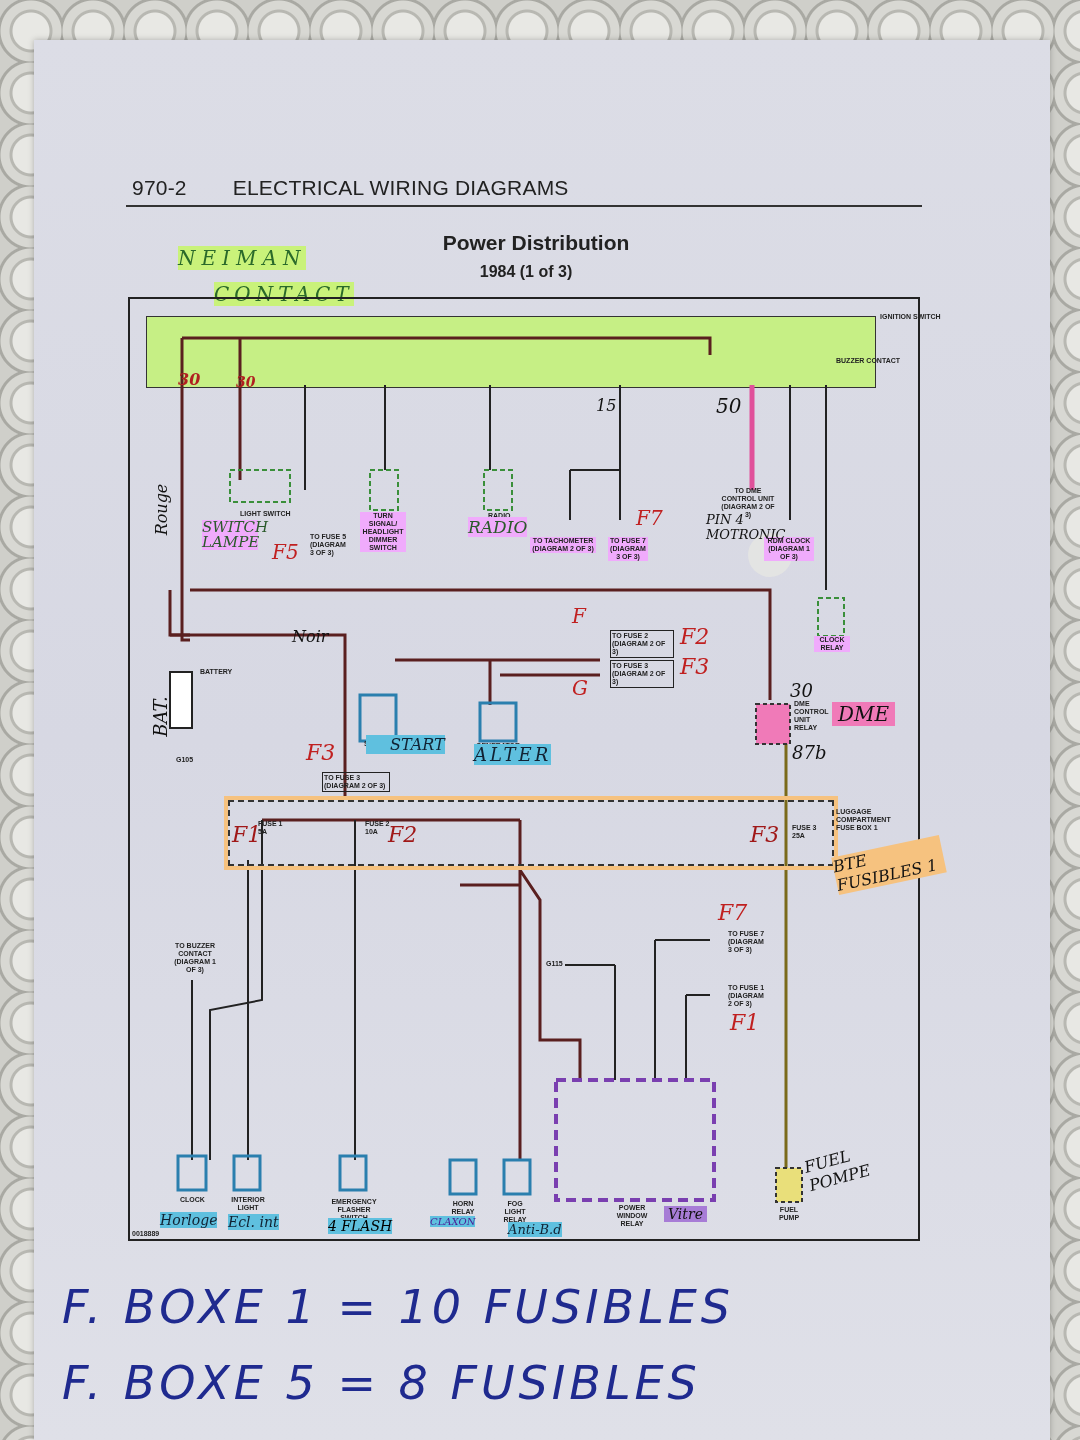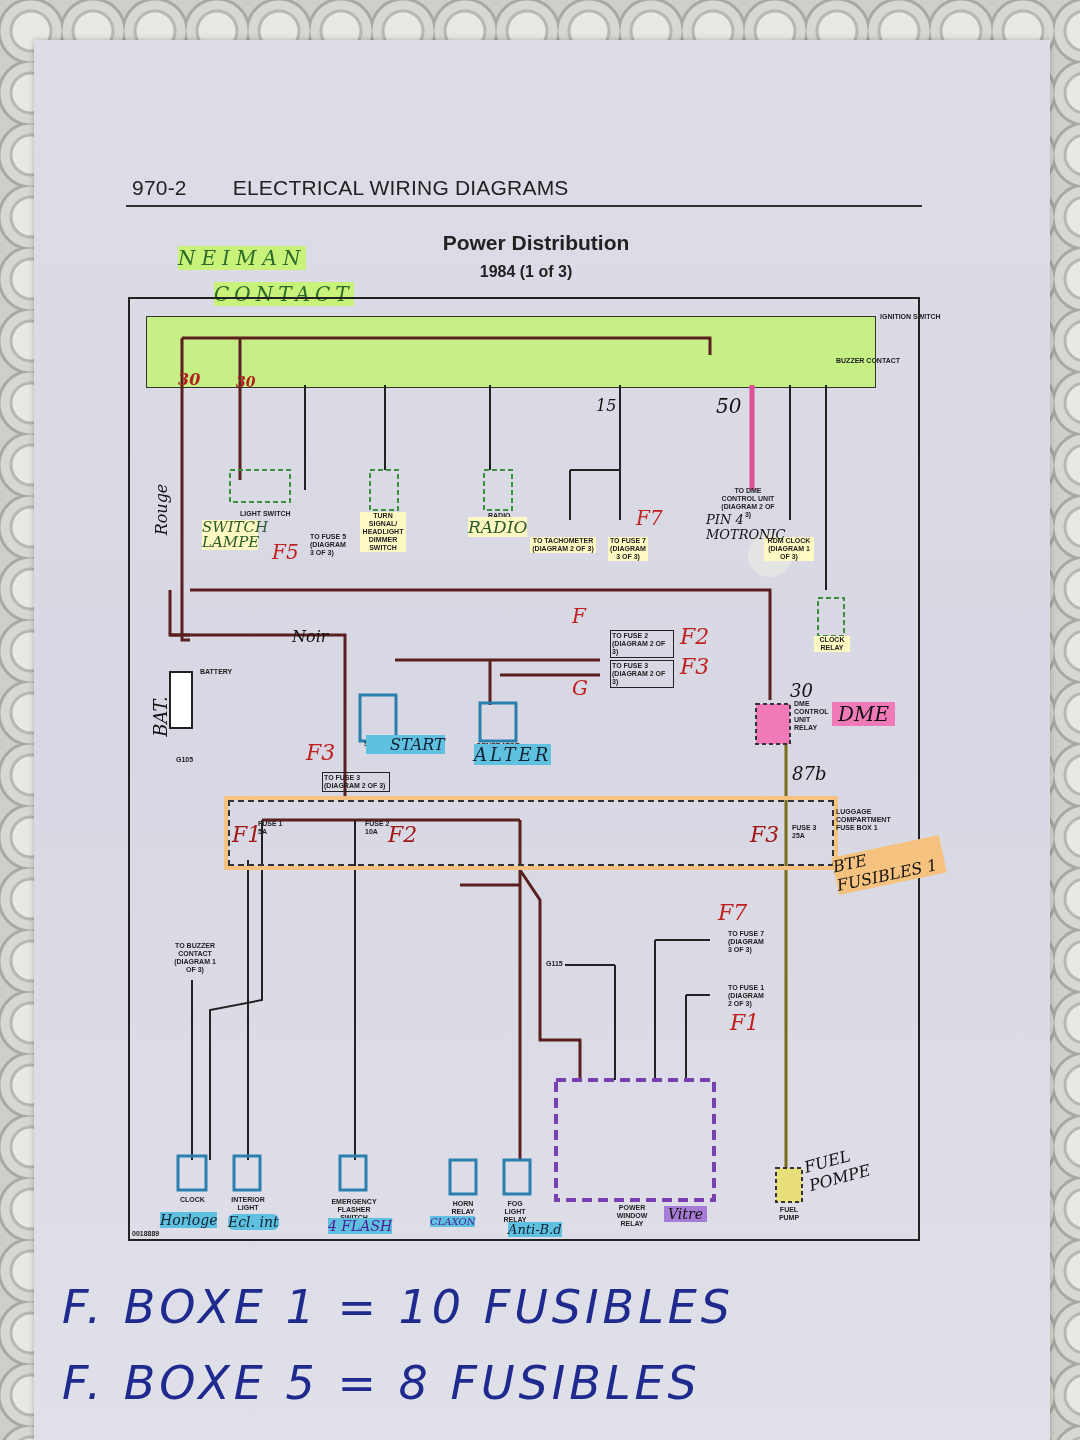--- a/index.html
+++ b/index.html
@@ -17,21 +17,21 @@
   .hdr .num{margin-right:40px;}
   .hrule{position:absolute;left:126px;top:205px;width:796px;height:2px;background:#333;}
   .title{position:absolute;left:0;width:1040px;text-align:center;font-weight:bold;color:#222;}
   .t1{top:231px;font-size:21px;padding-left:16px;}
   .t2{top:263px;font-size:16px;padding-left:6px;}
   .hand{position:absolute;font-family:"DejaVu Serif",serif;font-style:italic;}
   .hl-green{background:#c9f27a;}
   .frame{position:absolute;left:128px;top:297px;width:788px;height:940px;border:2px solid #222;}
   .ign{position:absolute;left:146px;top:316px;width:728px;height:70px;background:#c6ef85;border:1px solid #333;}
   .small{position:absolute;font-size:7px;font-weight:bold;color:#222;line-height:8px;}
-  .lbl-green{background:#fef9c3;}
+  .lbl-green{background:#f0abfc;}
   .lbl-blue{background:#5fc0df;}
   .fusebox{position:absolute;left:228px;top:800px;width:602px;height:62px;border:2px dashed #333;
     box-shadow:0 0 0 4px #f6c27f;}
   .note{position:absolute;font-family:"DejaVu Sans",sans-serif;color:#1f2a8f;font-style:italic;font-size:46px;letter-spacing:4px;}
   svg{position:absolute;left:0;top:0;}
 </style>
 </head>
 <body>
 
 <div class="bg"></div>
@@ -134,42 +134,42 @@
 
 <div class="hand lbl-green" style="left:202px;top:520px;font-size:15px;color:#2a5a2a;width:56px;line-height:15px;">SWITCH LAMPE</div>
 <div class="hand lbl-green" style="left:468px;top:517px;font-size:17px;color:#2a5a2a;">RADIO</div>
 <div class="hand lbl-blue" style="left:366px;top:735px;font-size:16px;color:#123;padding-left:24px;">START</div>
 <div class="hand lbl-blue" style="left:474px;top:744px;font-size:18px;color:#123;letter-spacing:3px;">ALTER</div>
 <div class="hand" style="left:832px;top:702px;font-size:20px;color:#111;background:#f07ab8;padding:0 6px;">DME</div>
 <div class="hand" style="left:834px;top:846px;font-size:16px;color:#111;background:#f6c27f;transform:rotate(-12deg);width:110px;">BTE FUSIBLES 1</div>
 <div class="hand" style="left:140px;top:706px;font-size:18px;color:#111;transform:rotate(-90deg);">BAT.</div>
 <div class="hand" style="left:806px;top:1150px;font-size:16px;color:#111;width:60px;transform:rotate(-15deg);">FUEL POMPE</div>
 <div class="hand lbl-blue" style="left:160px;top:1212px;font-size:14px;color:#123;">Horloge</div>
-<div class="hand lbl-blue" style="left:228px;top:1214px;font-size:14px;color:#123;border-radius:6px;">Ecl. int</div>
-<div class="hand lbl-blue" style="left:328px;top:1218px;font-size:14px;color:#4c1d95;">4 FLASH</div>
+<div class="hand lbl-blue" style="left:228px;top:1214px;font-size:14px;color:#123;">Ecl. int</div>
+<div class="hand lbl-blue" style="left:328px;top:1218px;font-size:14px;color:#000000;">4 FLASH</div>
 <div class="hand lbl-blue" style="left:430px;top:1216px;font-size:10px;color:#4c1d95;">CLAXON</div>
 <div class="hand lbl-blue" style="left:508px;top:1222px;font-size:13px;color:#123;">Anti-B.d</div>
 <div class="hand" style="left:664px;top:1206px;font-size:14px;color:#111;background:#a77cd6;padding:0 4px;">Vitre</div>
 <div class="hand" style="left:706px;top:512px;font-size:13px;color:#111;width:80px;">PIN 4 MOTRONIC</div>
 <div class="hand" style="left:136px;top:500px;font-size:16px;color:#111;transform:rotate(-90deg);">Rouge</div>
 <div class="hand" style="left:292px;top:627px;font-size:16px;color:#111;">Noir</div>
 
 <div class="hand" style="left:232px;top:822px;font-size:22px;color:#a01818;">F1</div>
 <div class="hand" style="left:388px;top:822px;font-size:22px;color:#a01818;">F2</div>
 <div class="hand" style="left:750px;top:822px;font-size:22px;color:#a01818;">F3</div>
 <div class="hand" style="left:272px;top:540px;font-size:20px;color:#c02020;">F5</div>
 <div class="hand" style="left:636px;top:506px;font-size:20px;color:#c02020;">F7</div>
 <div class="hand" style="left:680px;top:624px;font-size:22px;color:#c02020;">F2</div>
 <div class="hand" style="left:680px;top:654px;font-size:22px;color:#c02020;">F3</div>
 <div class="hand" style="left:306px;top:740px;font-size:22px;color:#c02020;">F3</div>
 <div class="hand" style="left:718px;top:900px;font-size:22px;color:#c02020;">F7</div>
 <div class="hand" style="left:730px;top:1010px;font-size:22px;color:#c02020;">F1</div>
 <div class="hand" style="left:572px;top:604px;font-size:20px;color:#c02020;">F</div>
 <div class="hand" style="left:572px;top:676px;font-size:20px;color:#c02020;">G</div>
 <div class="hand" style="left:790px;top:680px;font-size:18px;color:#111;">30</div>
-<div class="hand" style="left:792px;top:742px;font-size:18px;color:#111;margin-top:21px;">87b</div>
+<div class="hand" style="left:792px;top:742px;font-size:18px;color:#111;">87b</div>
 <div class="hand" style="left:178px;top:370px;font-size:16px;color:#b02020;font-weight:bold;">30</div>
 <div class="hand" style="left:236px;top:374px;font-size:14px;color:#b02020;font-weight:bold;">30</div>
 <div class="hand" style="left:596px;top:396px;font-size:16px;color:#111;">15</div>
 <div class="hand" style="left:716px;top:394px;font-size:20px;color:#111;">50</div>
 
 <div class="note" style="left:62px;top:1280px;">F. BOXE 1 = 10 FUSIBLES</div>
 <div class="note" style="left:62px;top:1356px;">F. BOXE 5 = 8 FUSIBLES</div>
 
 </body></html>

